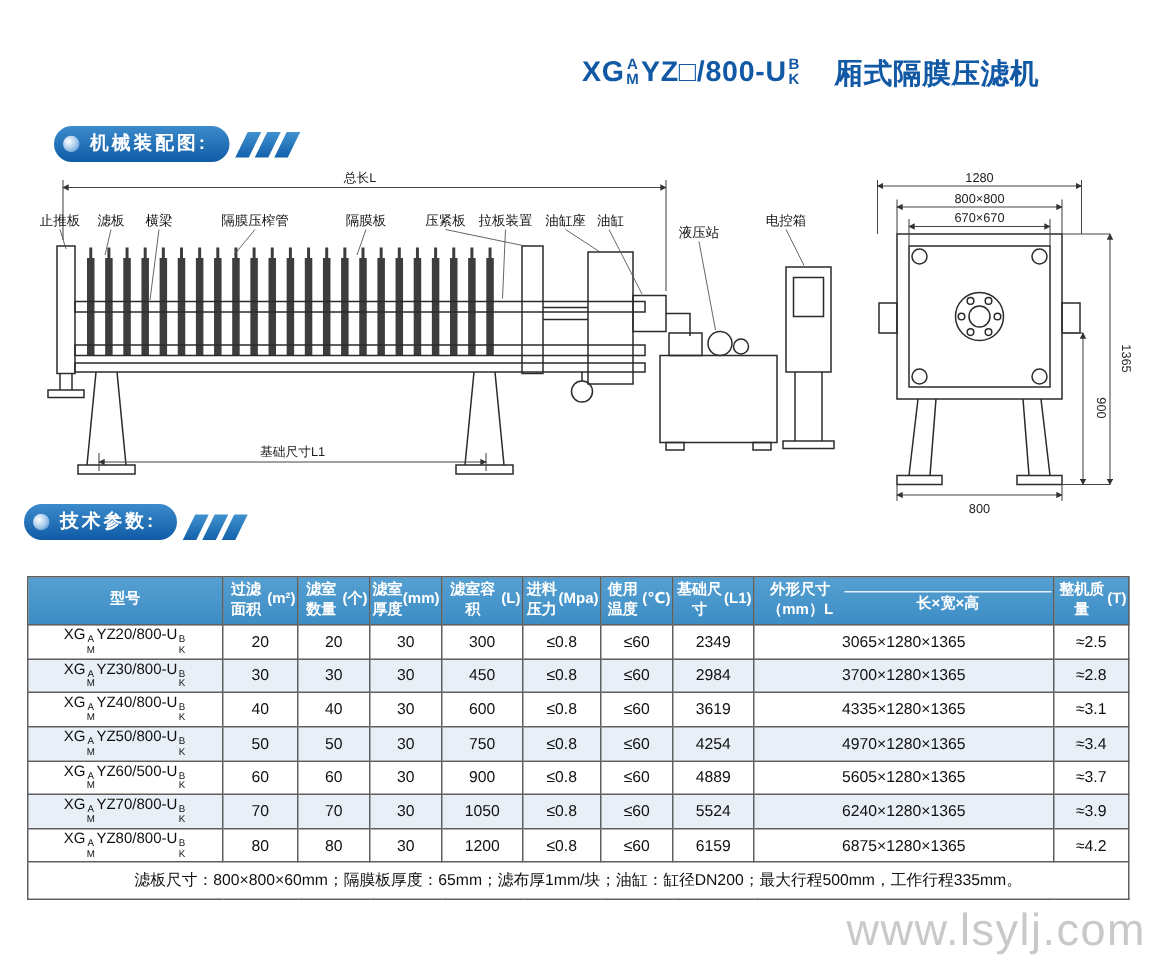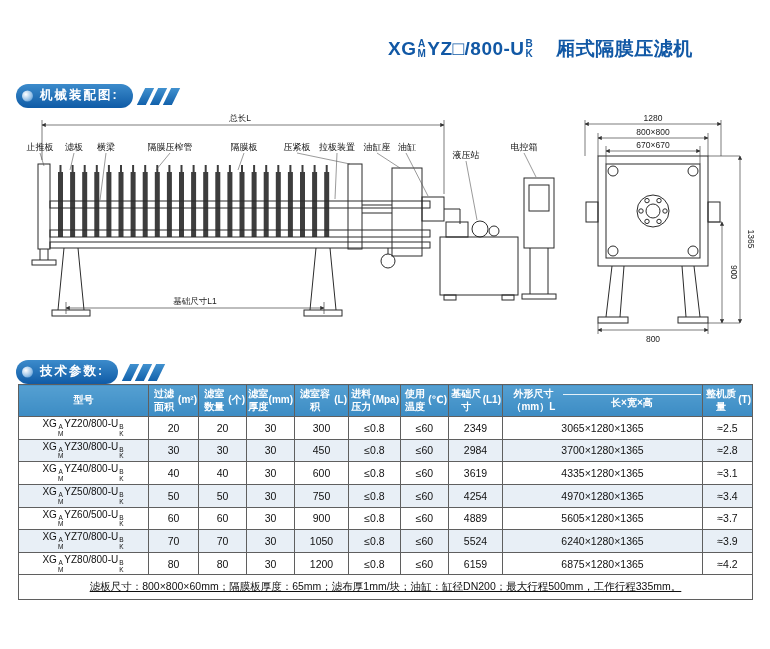--- a/index.html
+++ b/index.html
@@ -48,21 +48,21 @@
     background:linear-gradient(180deg,#55a0d2,#3c8cc4);color:#fff;font-weight:bold;
     font-size:10px;line-height:1.25;padding:3px 1px;
   }
   .hdr2{display:flex;align-items:center;justify-content:center;}
   .dims-sub{border-top:1px solid rgba(255,255,255,.85);margin-top:2px;padding-top:2px;width:100%;}
   .params tbody tr{height:21px;background:#fff;}
   .params tbody tr.alt{background:#e8eff6;}
   .model-cell{font-size:10px;white-space:nowrap;}
   .stk{display:inline-flex;flex-direction:column;align-items:center;font-size:6.5px;line-height:1.05;vertical-align:-2px;margin:0 1px;}
   .stk i{font-style:normal;}
-  .note-cell{text-align:left;font-size:10.5px;padding:3px 4px !important;background:#fff;height:18px;text-decoration:underline;}
+  .note-cell{text-align:left;font-size:10.5px;padding:3px 4px !important;background:#fff;height:18px;}
 
   
   .disclaimer{position:absolute;left:34px;top:628px;font-size:10px;color:#b5512c;}
   .watermark{position:absolute;right:6px;top:604px;font-size:30px;color:#c9c9c9;letter-spacing:1px;}
 </style>
 </head>
 <body>
 
 <div class="page">
 
@@ -73,21 +73,21 @@
       <span>M</span>
     </span>
     <span>YZ□/800-U</span>
     <span class="stack">
       <span>B</span>
       <span>K</span>
     </span>
     <span class="title-name">厢式隔膜压滤机</span>
   </div>
 
-  <div class="sec-head" style="top:84px;">
+  <div class="sec-head" style="top:84px;margin-left:20px;">
     <span class="sec-pill">
       <span class="sec-dot"></span>
       <span>机械装配图:</span>
     </span>
     <span class="stripes">
       <span class="stripe"></span>
         <span class="stripe"></span>
         <span class="stripe"></span>
     </span>
   </div>
@@ -274,21 +274,21 @@
       <text x="244" y="48">隔膜板</text>
       <text x="297" y="48">压紧板</text>
       <text x="337" y="48">拉板装置</text>
       <text x="377" y="48">油缸座</text>
       <text x="407" y="48">油缸</text>
       <text x="466" y="56">液压站</text>
       <text x="524" y="48">电控箱</text>
     </g>
   </svg>
 
-  <div class="sec-head" style="top:360px;">
+  <div class="sec-head" style="top:336px;align-items:flex-end;">
     <span class="sec-pill">
       <span class="sec-dot"></span>
       <span>技术参数:</span>
     </span>
     <span class="stripes">
       <span class="stripe"></span>
         <span class="stripe"></span>
         <span class="stripe"></span>
     </span>
   </div>
@@ -493,13 +493,14 @@
       <td>≈4.2</td>
     </tr>
       </tbody>
     <tfoot>
       <tr>
         <td class="note-cell" colspan="10">滤板尺寸：800×800×60mm；隔膜板厚度：65mm；滤布厚1mm/块；油缸：缸径DN200；最大行程500mm，工作行程335mm。</td>
       </tr>
     </tfoot>
   </table>
 
+  <div class="watermark">www.lsylj.com</div>
 </div>
 
 </body></html>

